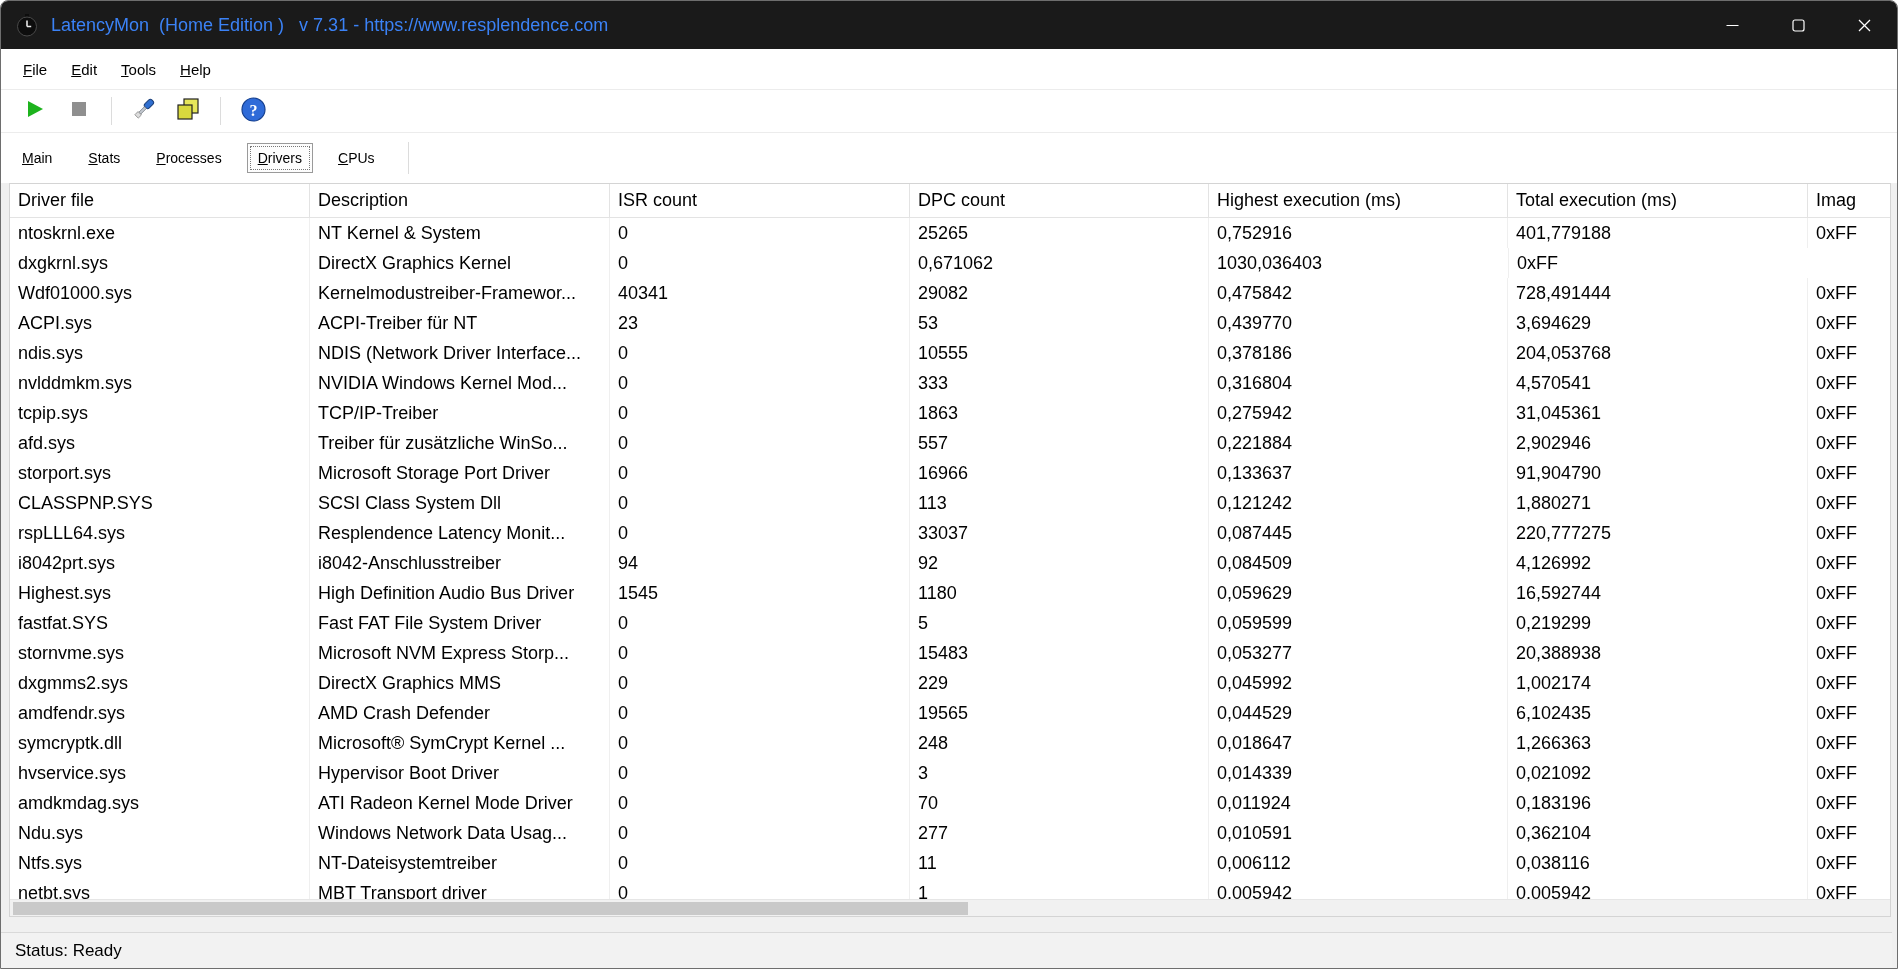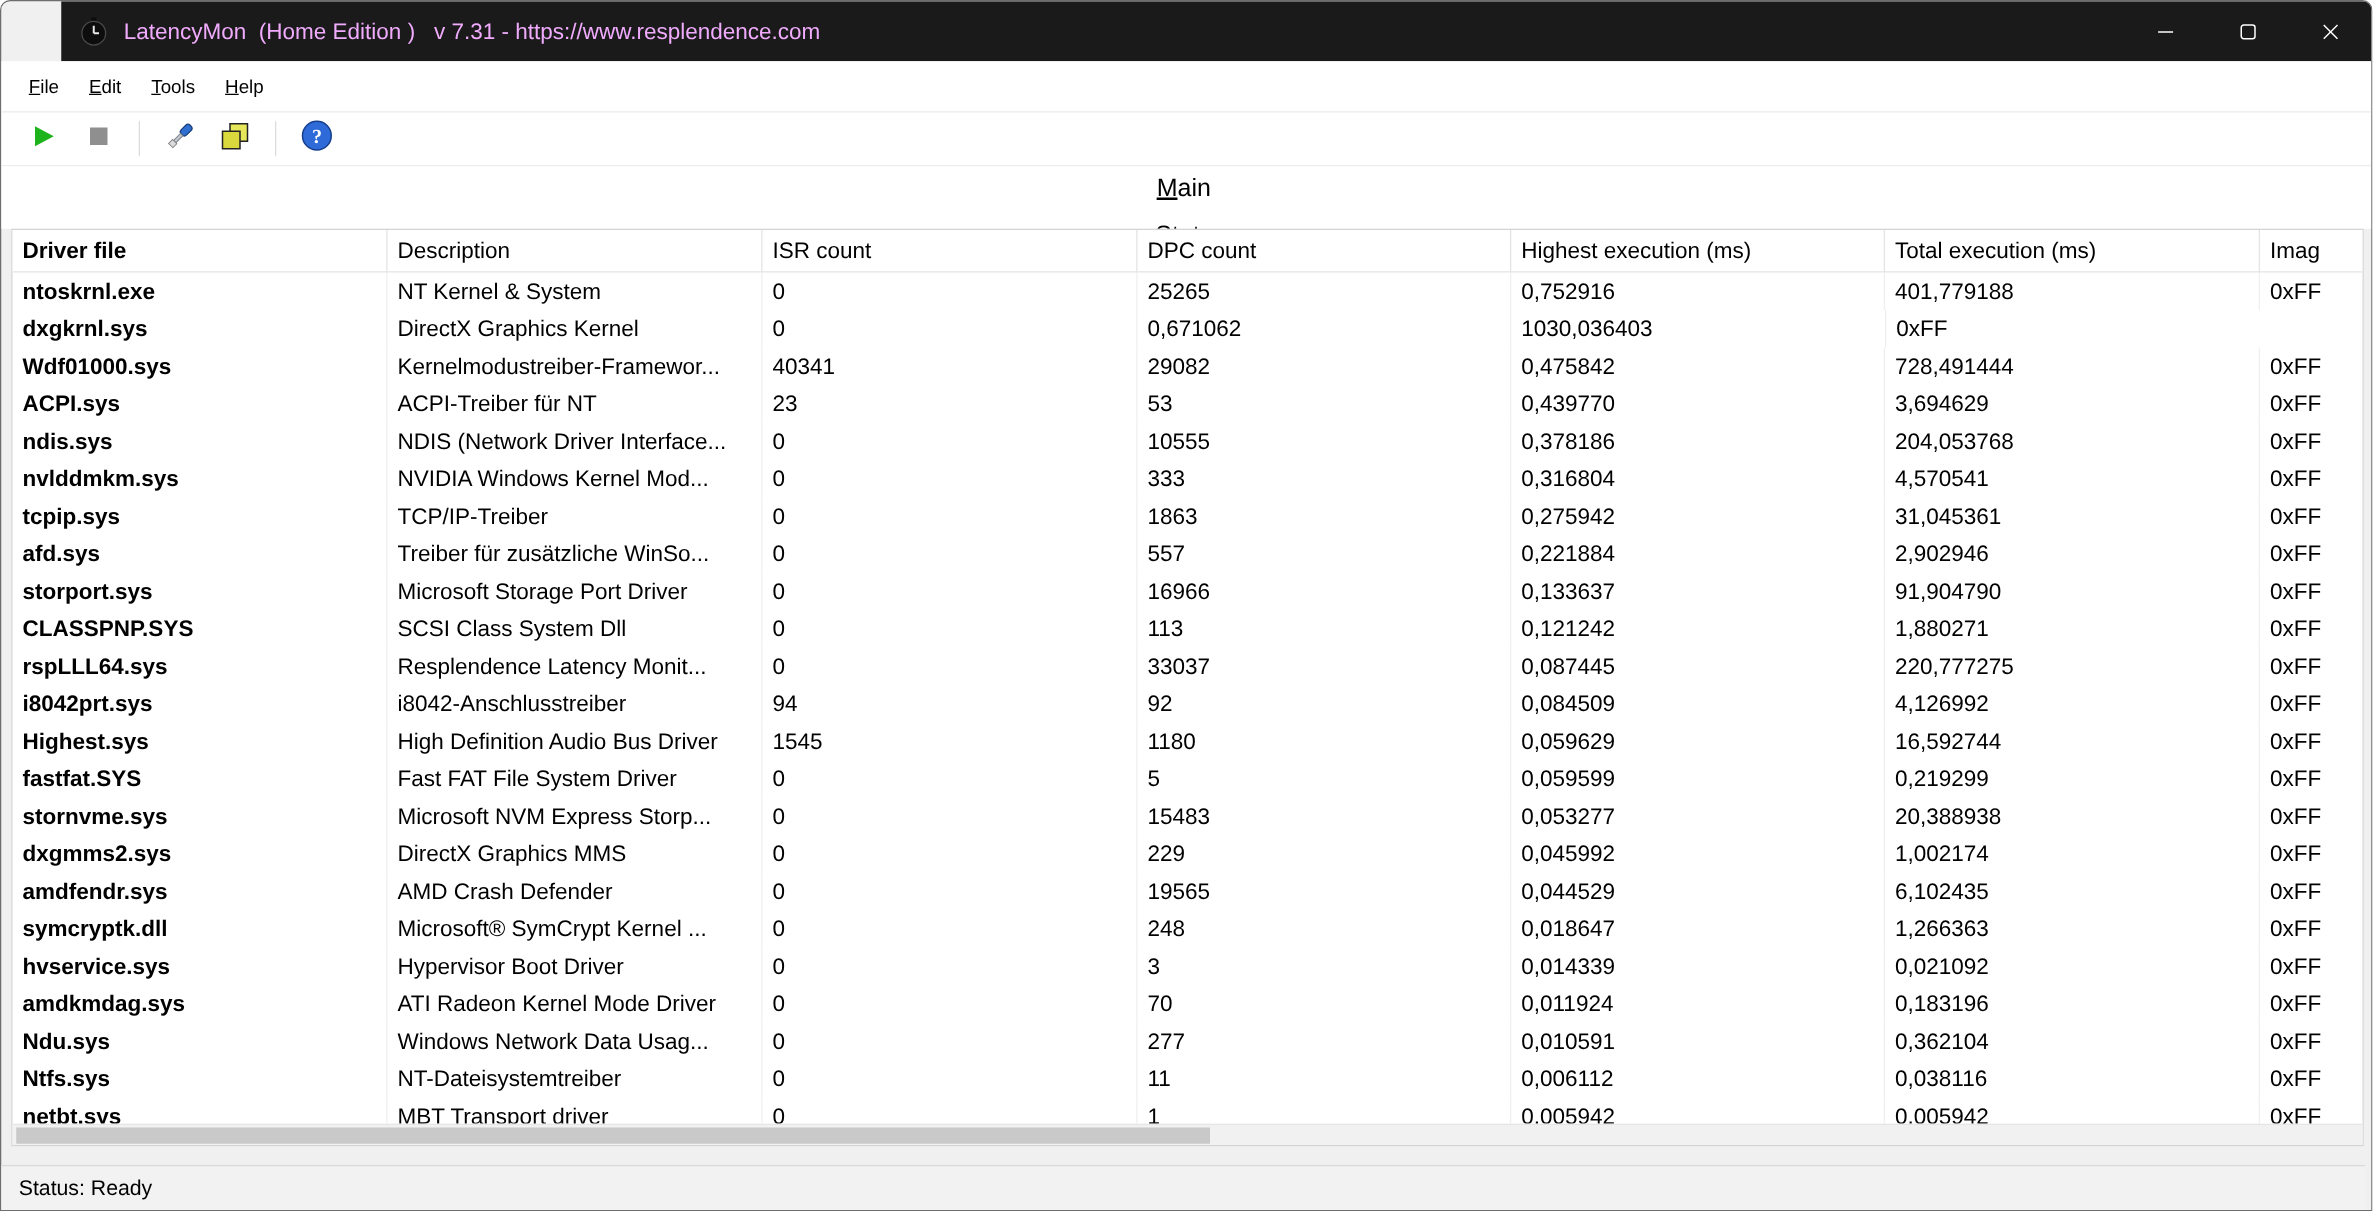--- a/index.html
+++ b/index.html
@@ -6,23 +6,22 @@
   *{box-sizing:border-box;}
   .window{
     position:relative;width:1898px;height:969px;
     background:#f0f0f0;border:1px solid #6e6e6e;
     border-radius:8px 8px 0 0;overflow:hidden;
     font-family:"Liberation Sans",sans-serif;color:#000;
   }
   
   .titlebar{
     position:absolute;left:0;top:0;right:0;height:48px;
-    background:#1a1a1a;color:#f0abfc;display:flex;align-items:center;
+    background:#1a1a1a;color:#3b82f6;display:flex;align-items:center;
     padding-left:14px;
-    margin-left:48px;
   }
   .app-icon{display:flex;align-items:center;margin-right:12px;}
   .title-text{font-size:18px;white-space:pre;}
   .win-controls{margin-left:auto;display:flex;height:100%;}
   .wbtn{width:66px;height:100%;display:flex;align-items:center;justify-content:center;}
   
   .menubar{
     position:absolute;left:0;top:48px;right:0;height:40px;
     background:#fff;display:flex;align-items:center;padding-left:10px;
     font-size:15px;
@@ -34,22 +33,21 @@
     position:absolute;left:0;top:88px;right:0;height:44px;
     background:#fff;display:flex;align-items:center;padding-left:12px;
     border-top:1px solid #ececec;border-bottom:1px solid #ececec;
   }
   .tool-btn{width:44px;height:38px;display:flex;align-items:center;justify-content:center;}
   .tb-sep{width:1px;height:28px;background:#dcdcdc;margin:0 10px;}
   
   .tabbar{
     position:absolute;left:0;top:132px;right:0;height:50px;
     background:#fff;display:flex;align-items:center;padding-left:10px;
-    font-size:20px;
-    flex-direction:column;
+    font-size:14px;
   }
   .tab{display:inline-block;padding:6px 10px;margin-right:14px;border:1px solid transparent;}
   .tab::first-letter{text-decoration:underline;}
   .tab.selected{
     border:1px solid #9a9a9a;background:#fdfdfd;
     outline:1px dotted #777;outline-offset:-4px;
   }
   .tab-sep{width:1px;height:32px;background:#dcdcdc;margin-left:8px;}
   
   .table-panel{
@@ -62,21 +60,21 @@
     border-right:1px solid #e3e3e3;border-bottom:1px solid #e3e3e3;
     white-space:nowrap;overflow:hidden;
   }
   .tbody{height:681px;overflow:hidden;}
   .trow{display:flex;height:30px;}
   .tcell{
     font-size:18px;line-height:30px;padding-left:8px;
     border-right:1px solid #efefef;
     white-space:nowrap;overflow:hidden;
   }
-  .c0{width:300px;font-weight:bold;}.c1{width:300px;}.c2{width:300px;}
+  .c0{width:300px;}.c1{width:300px;}.c2{width:300px;}
   .c3{width:299px;}.c4{width:299px;}.c5{width:300px;}
   .c6{flex:1;min-width:70px;border-right:none !important;}
   
   .hscroll{
     position:absolute;left:0;right:0;bottom:0;height:17px;
     background:#f1f1f1;border-top:1px solid #e6e6e6;
   }
   .hthumb{position:absolute;left:3px;top:2px;height:13px;width:955px;background:#c9c9c9;}
   
   .statusbar{

